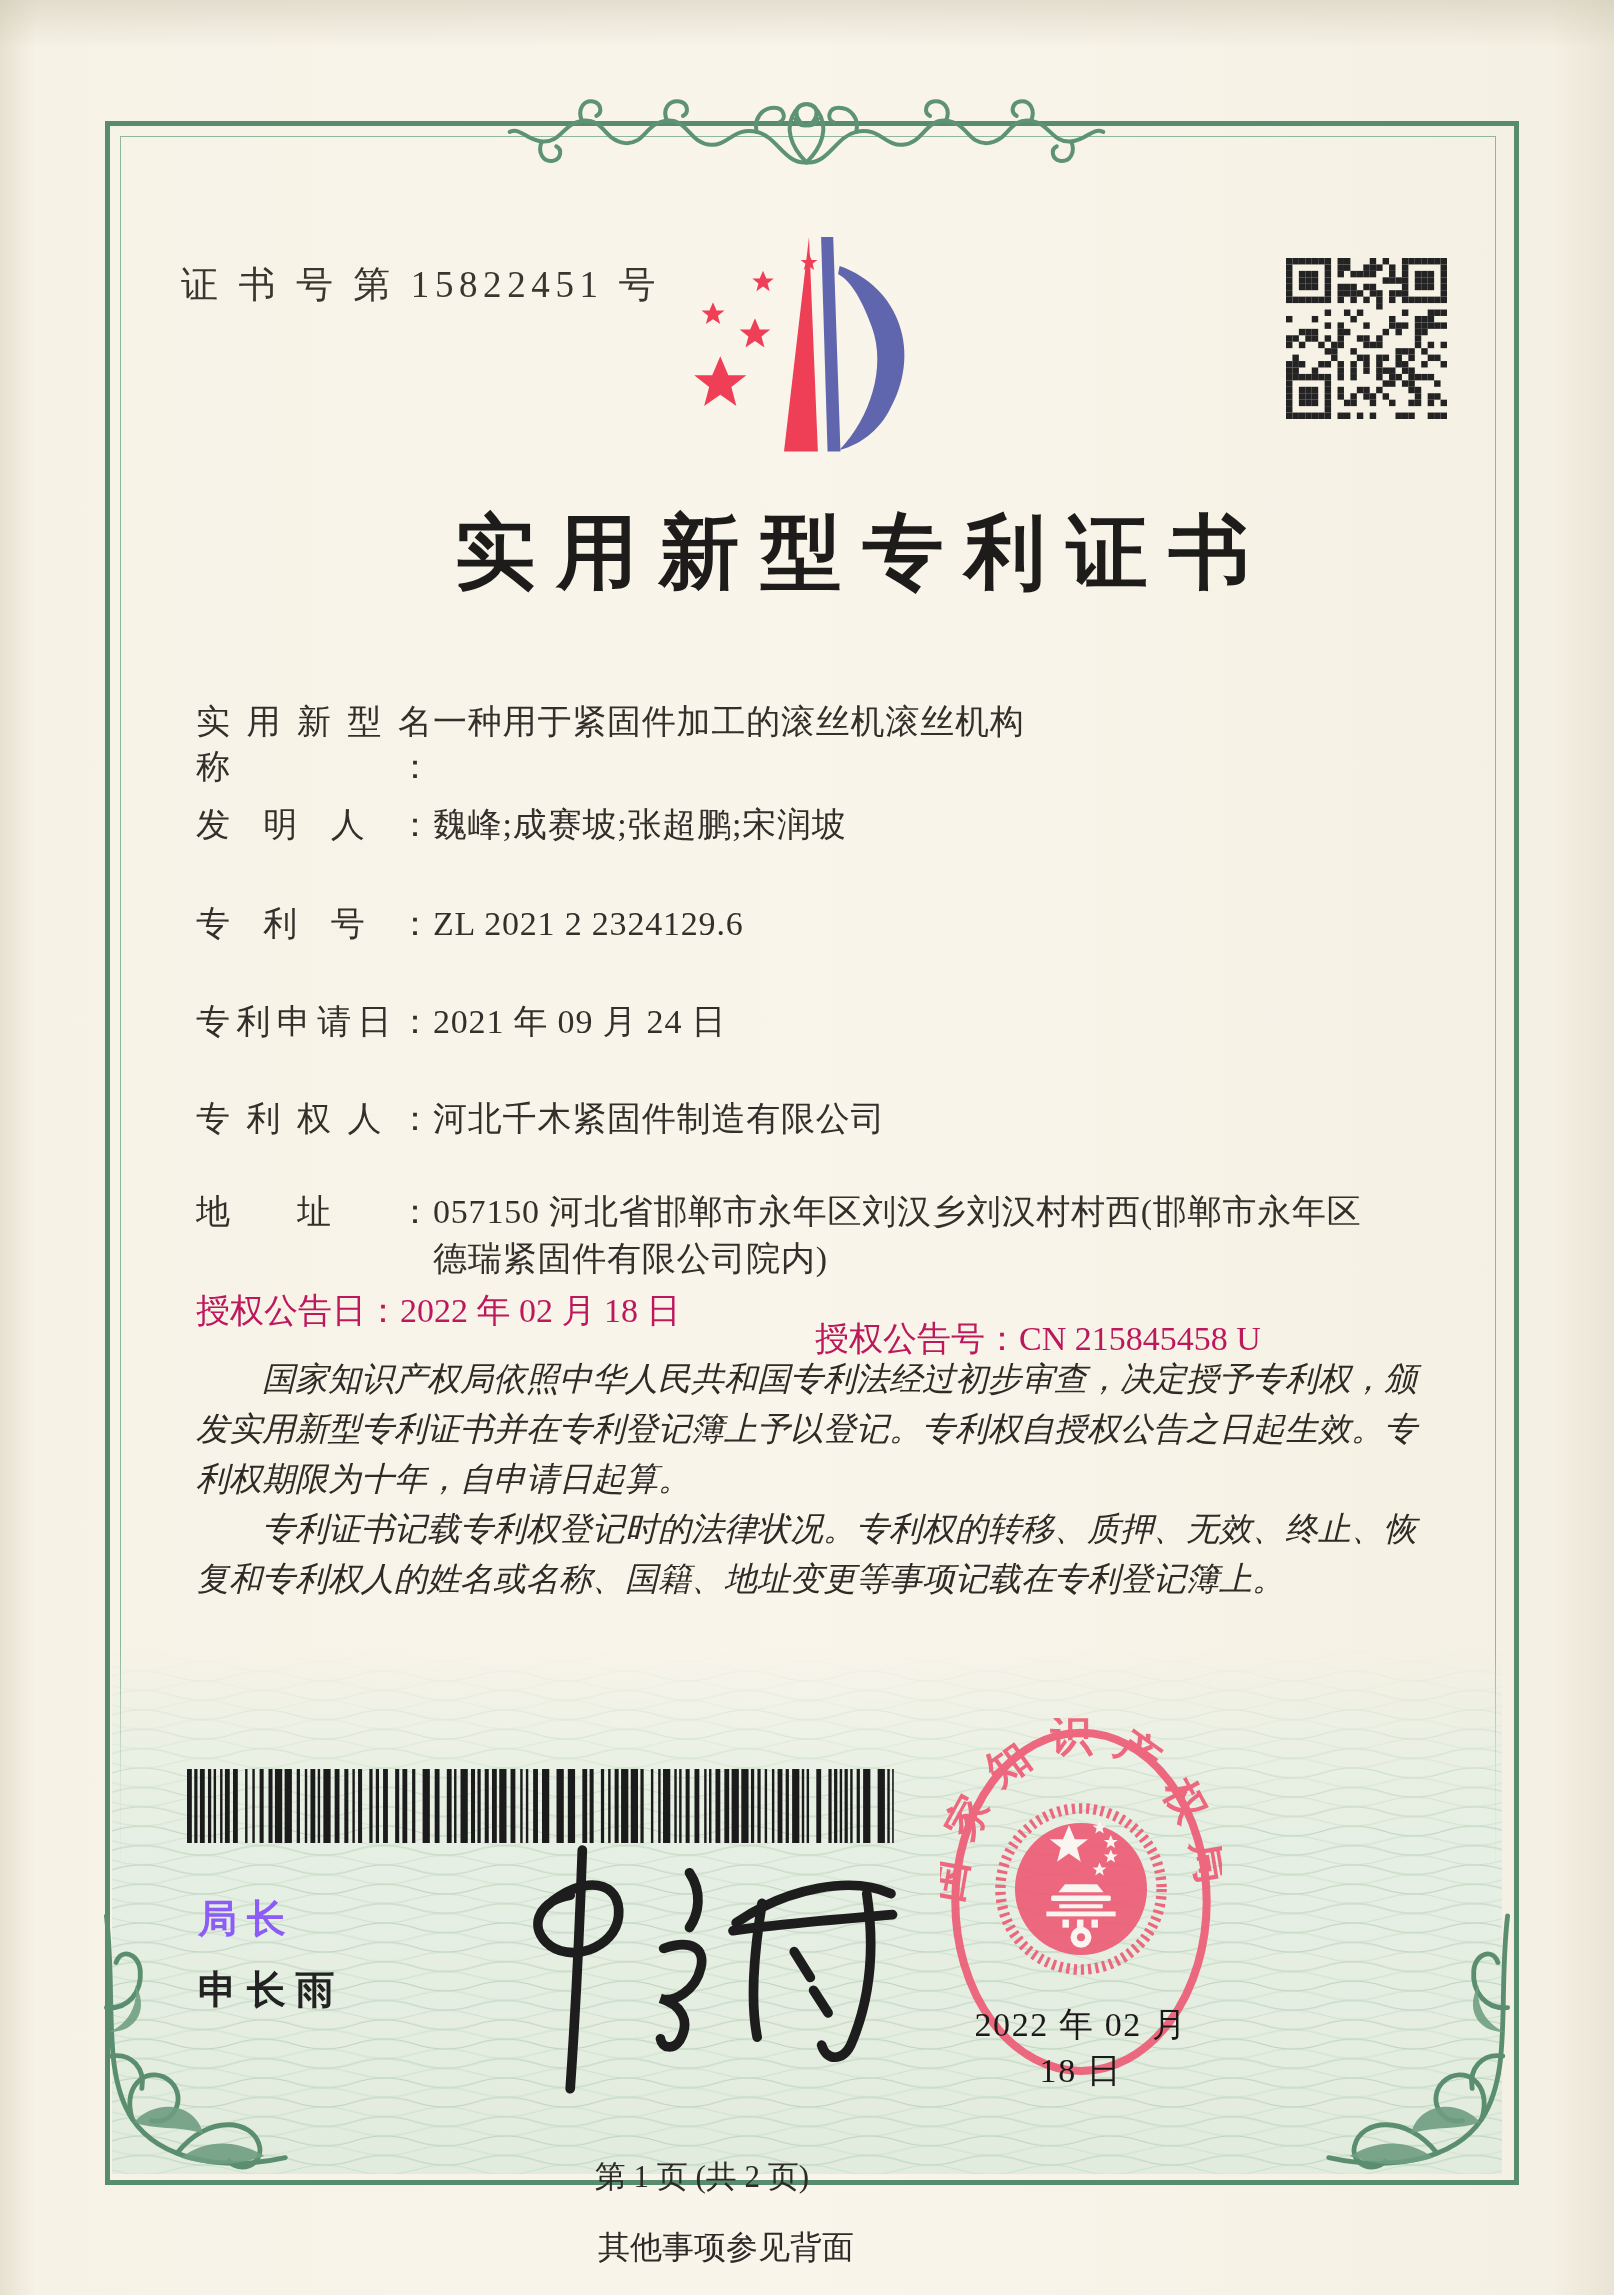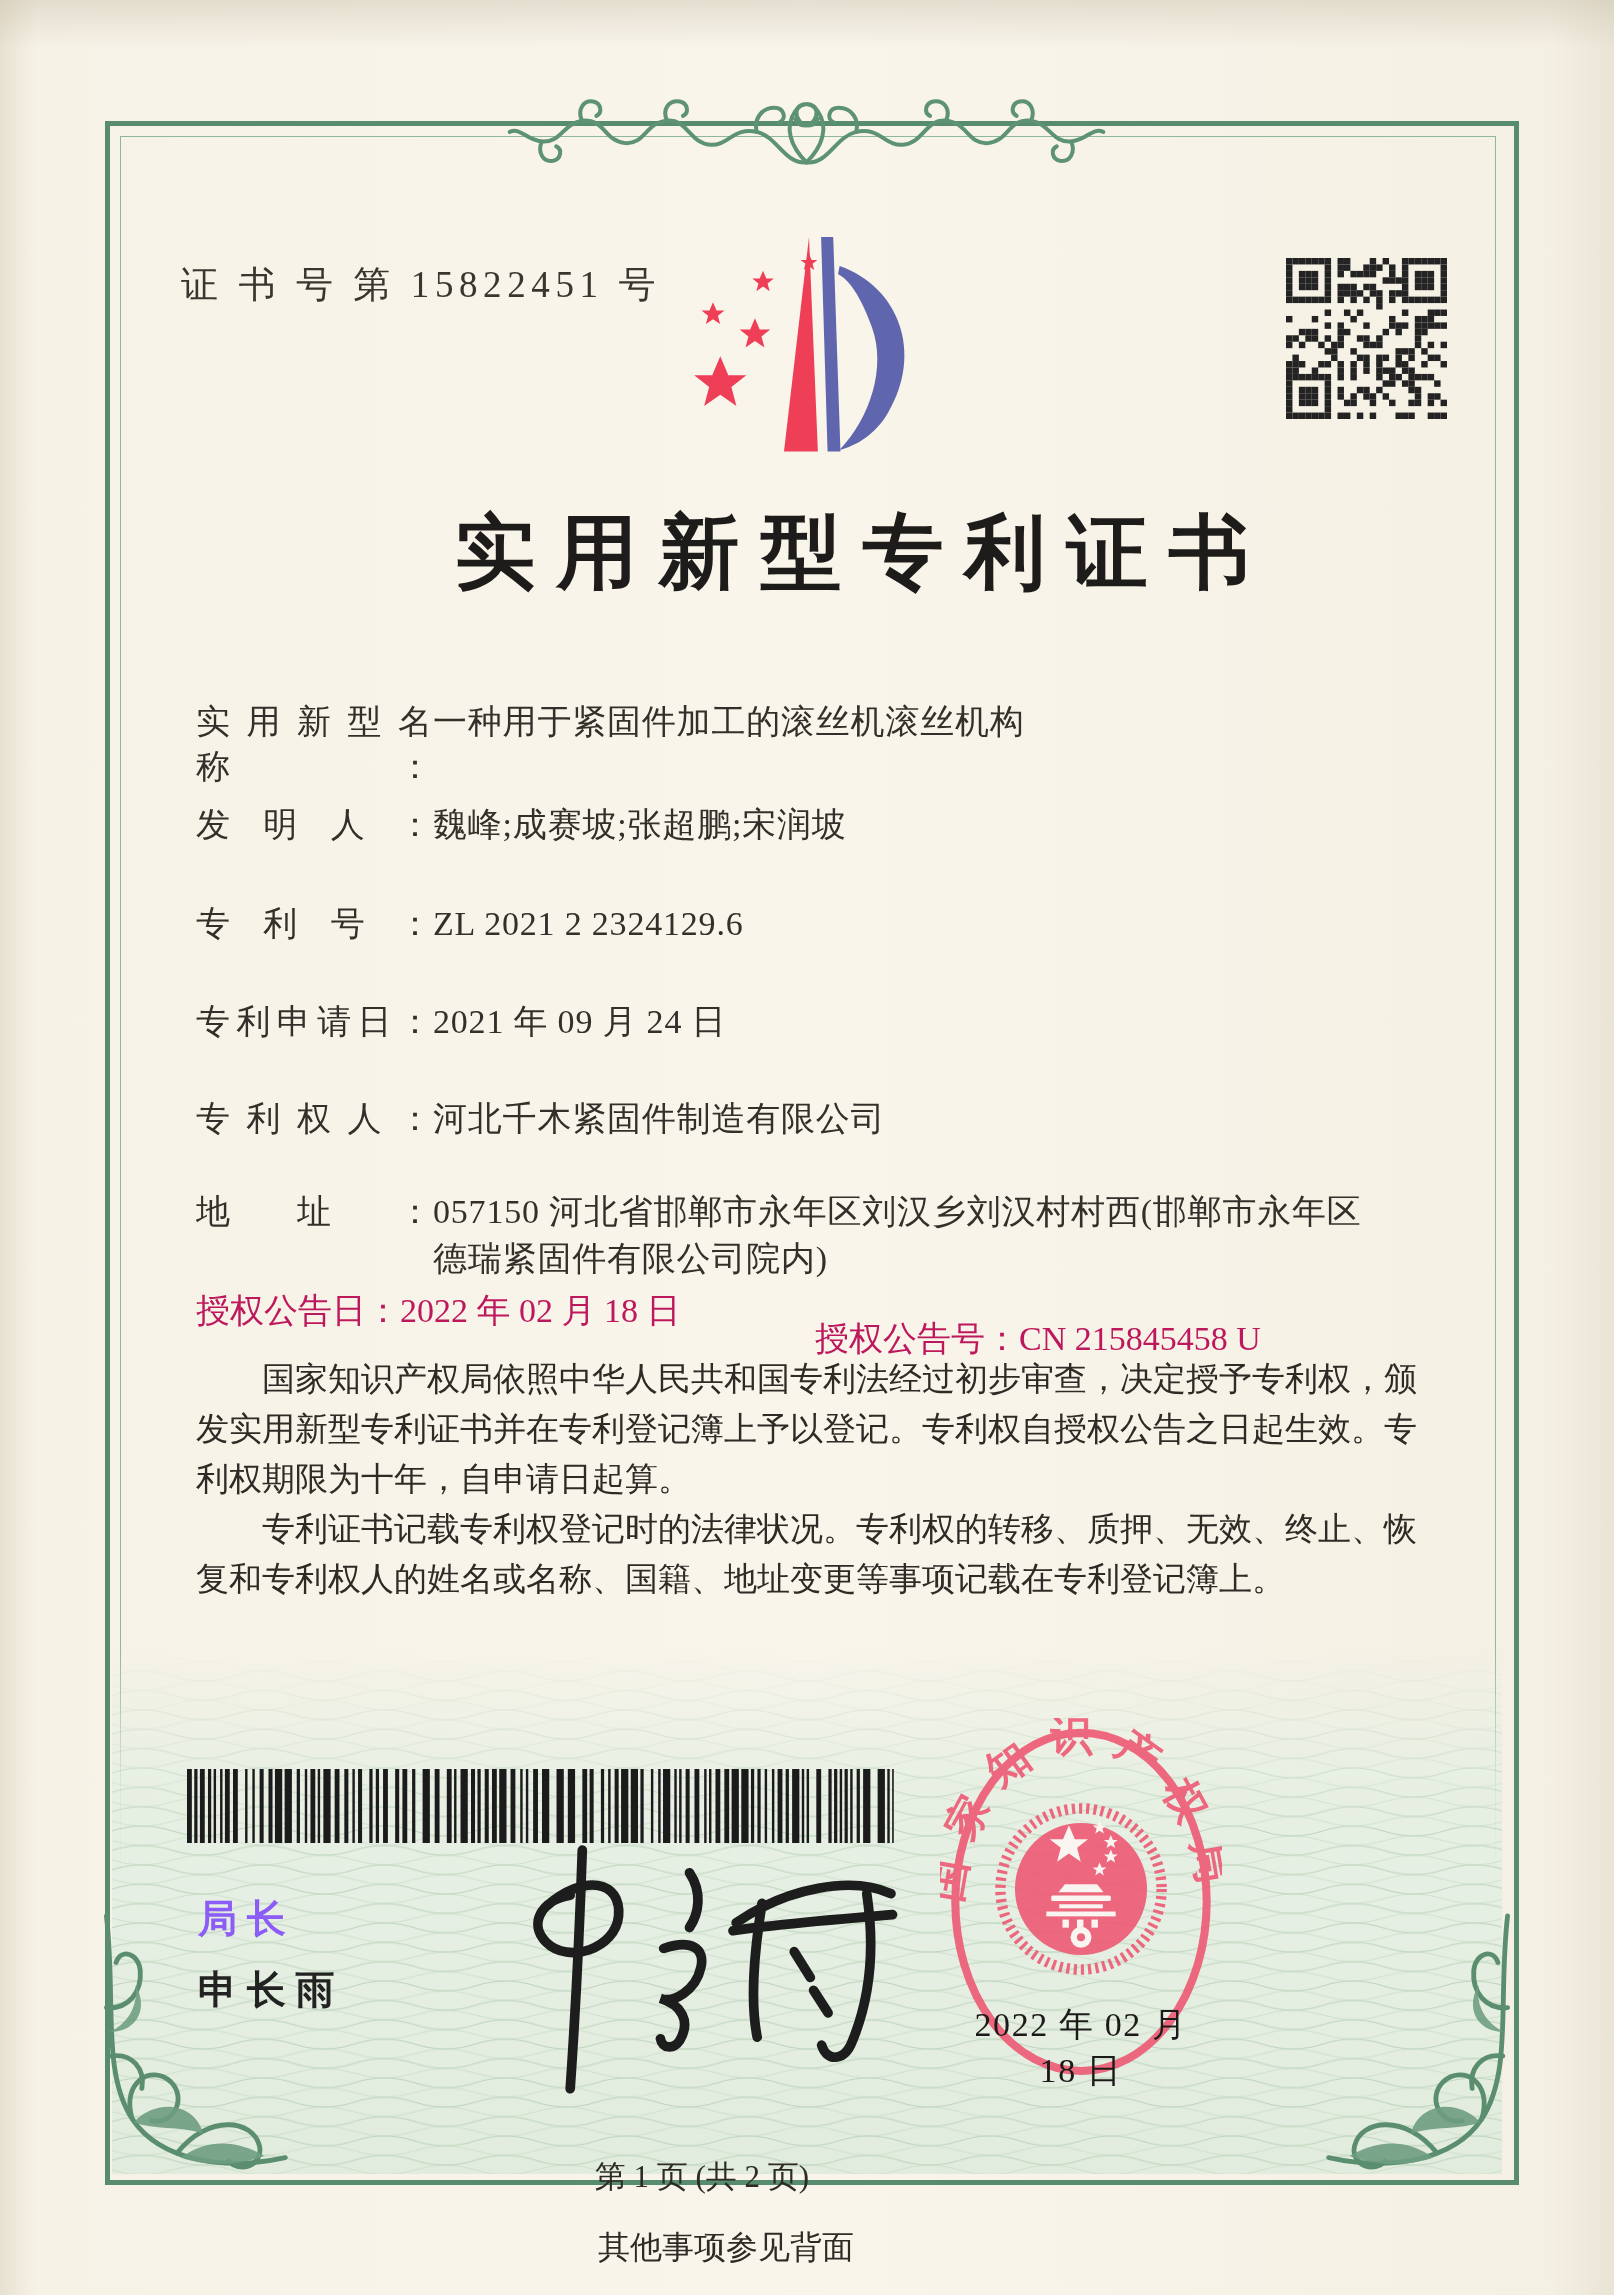--- a/index.html
+++ b/index.html
@@ -29,21 +29,21 @@
   .logo{left:688px;top:232px;width:242px;height:230px;}
   .title{left:0;top:499px;width:1614px;text-align:center;font-size:81px;font-weight:700;
          letter-spacing:21px;color:#1e1c1a;text-indent:21px;padding-left:45px;}
   
   .frow{left:196px;width:1235px;display:flex;font-size:34px;line-height:45px;color:#33302b;}
   .flabel{flex:0 0 236px;text-align:justify;text-align-last:justify;}
   .fvalue{flex:1;margin-left:1px;letter-spacing:0.8px;}
   .grant{left:196px;top:1288px;width:1235px;font-size:34px;color:#be185d;}
   .grant .g2{position:absolute;left:619px;top:0;margin-top:28px;}
   
-  .paras{left:196px;top:1354px;width:1228px;font-size:33px;line-height:50px;color:#2e2b27;}
+  .paras{left:196px;top:1354px;width:1228px;font-size:33px;line-height:50px;color:#2e2b27;font-style:italic;}
   .paras p{margin:0;text-indent:2em;}
   
   .barcode{left:187px;top:1769px;width:710px;height:74px;z-index:2;}
   .officer-title{left:198px;top:1892px;font-size:39px;font-weight:700;letter-spacing:9.7px;
     font-family:Liberation Mono, monospace;color:#8b5cf6;z-index:2;}
   .officer-name{left:198px;top:1963px;font-size:39px;font-weight:700;letter-spacing:9.7px;
     font-family:"Liberation Sans","DejaVu Sans",sans-serif;color:#222;z-index:2;}
   .signature{left:449px;top:1826px;width:460px;height:274px;z-index:3;}
   .seal{left:940px;top:1718px;width:282px;height:379px;z-index:4;opacity:.88;}
   .seal-date{left:952px;top:2002px;width:258px;text-align:center;font-size:34px;

